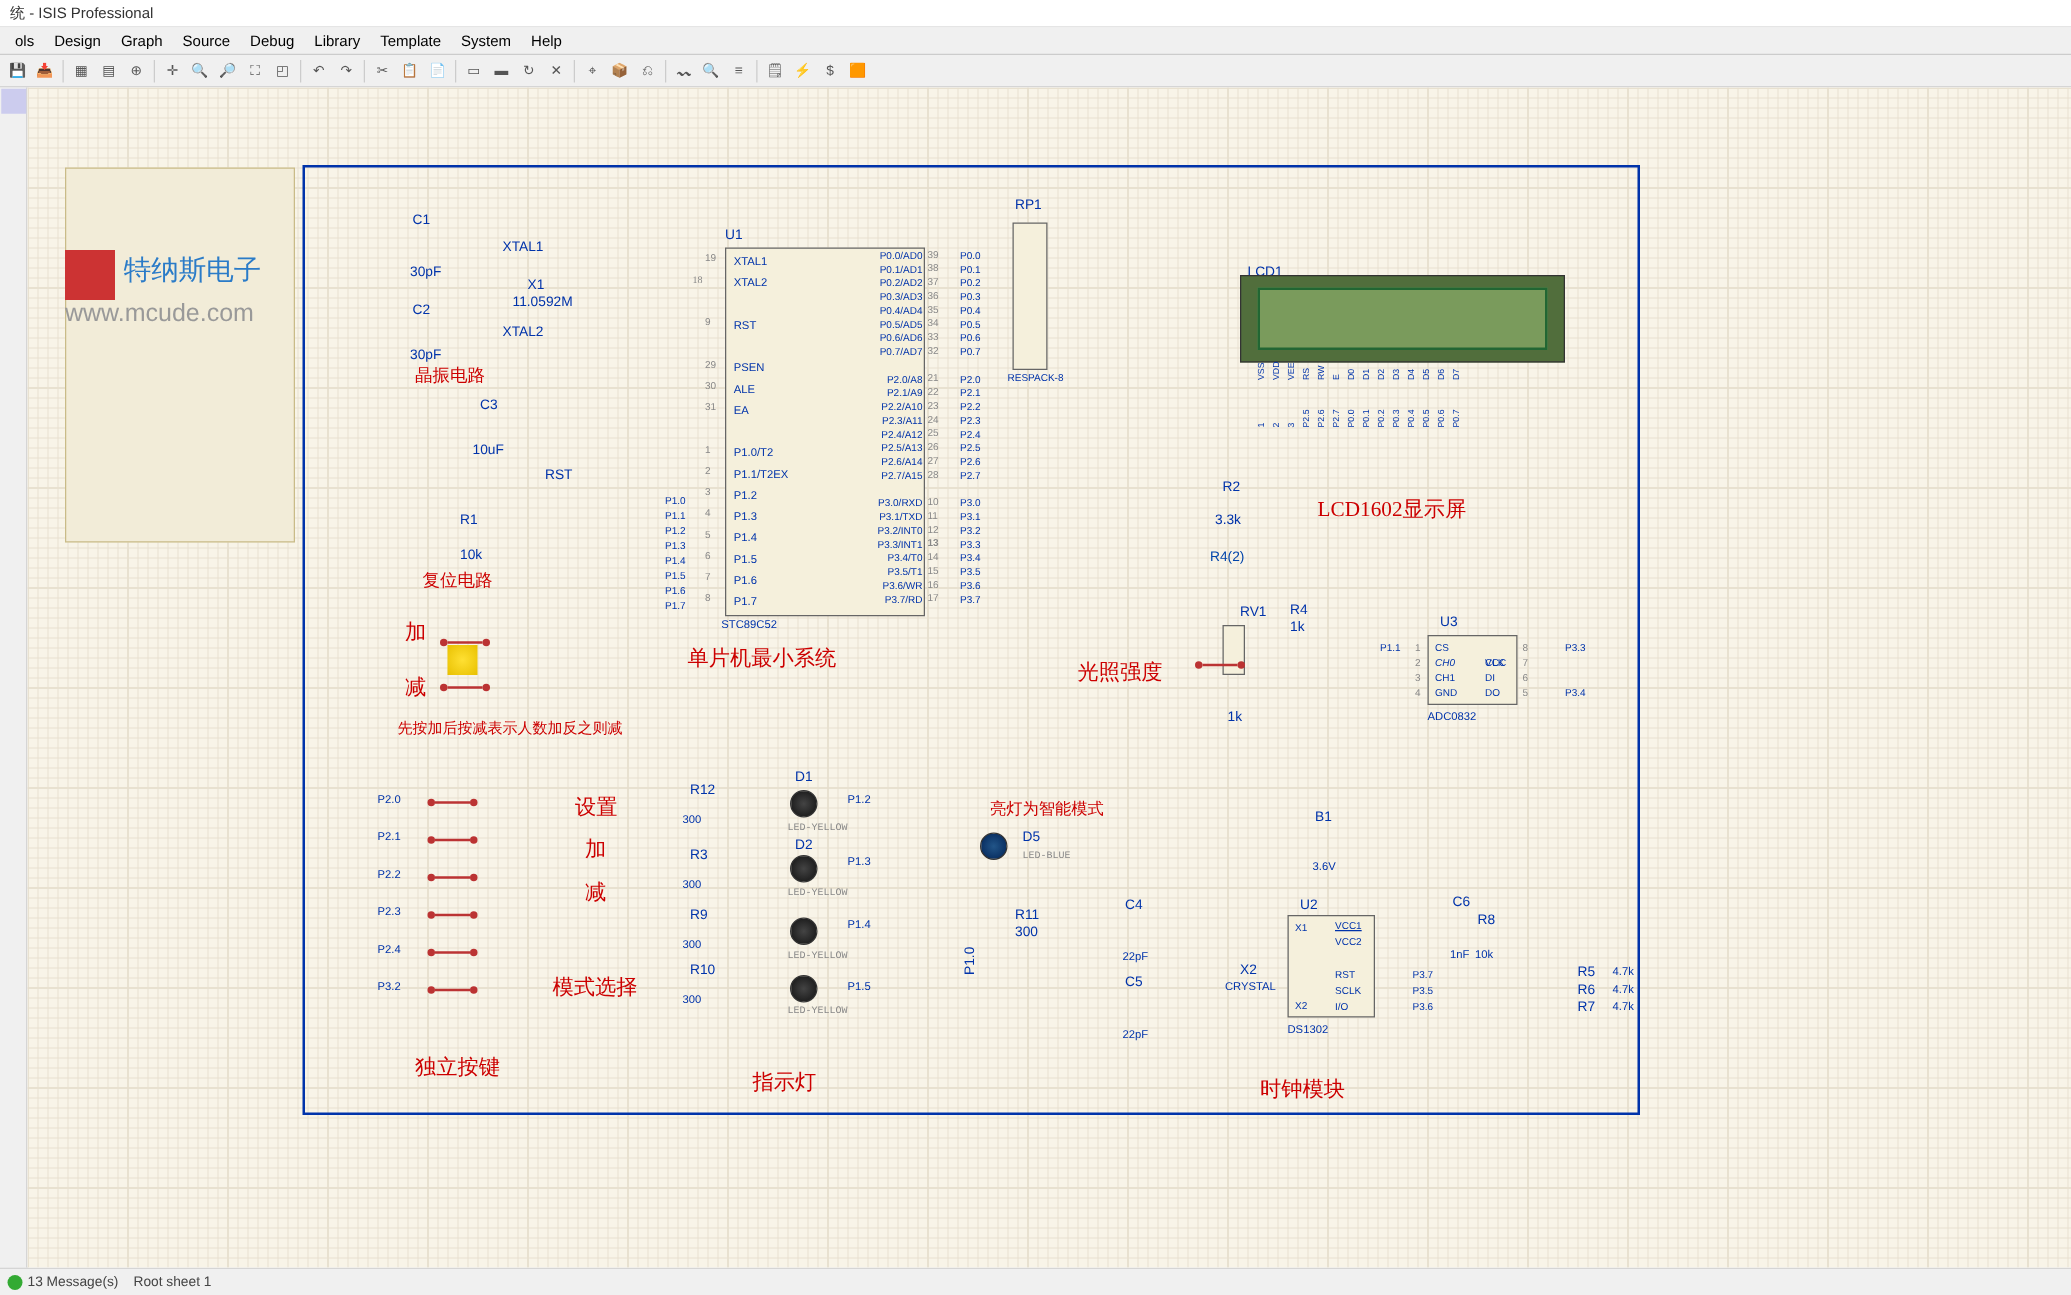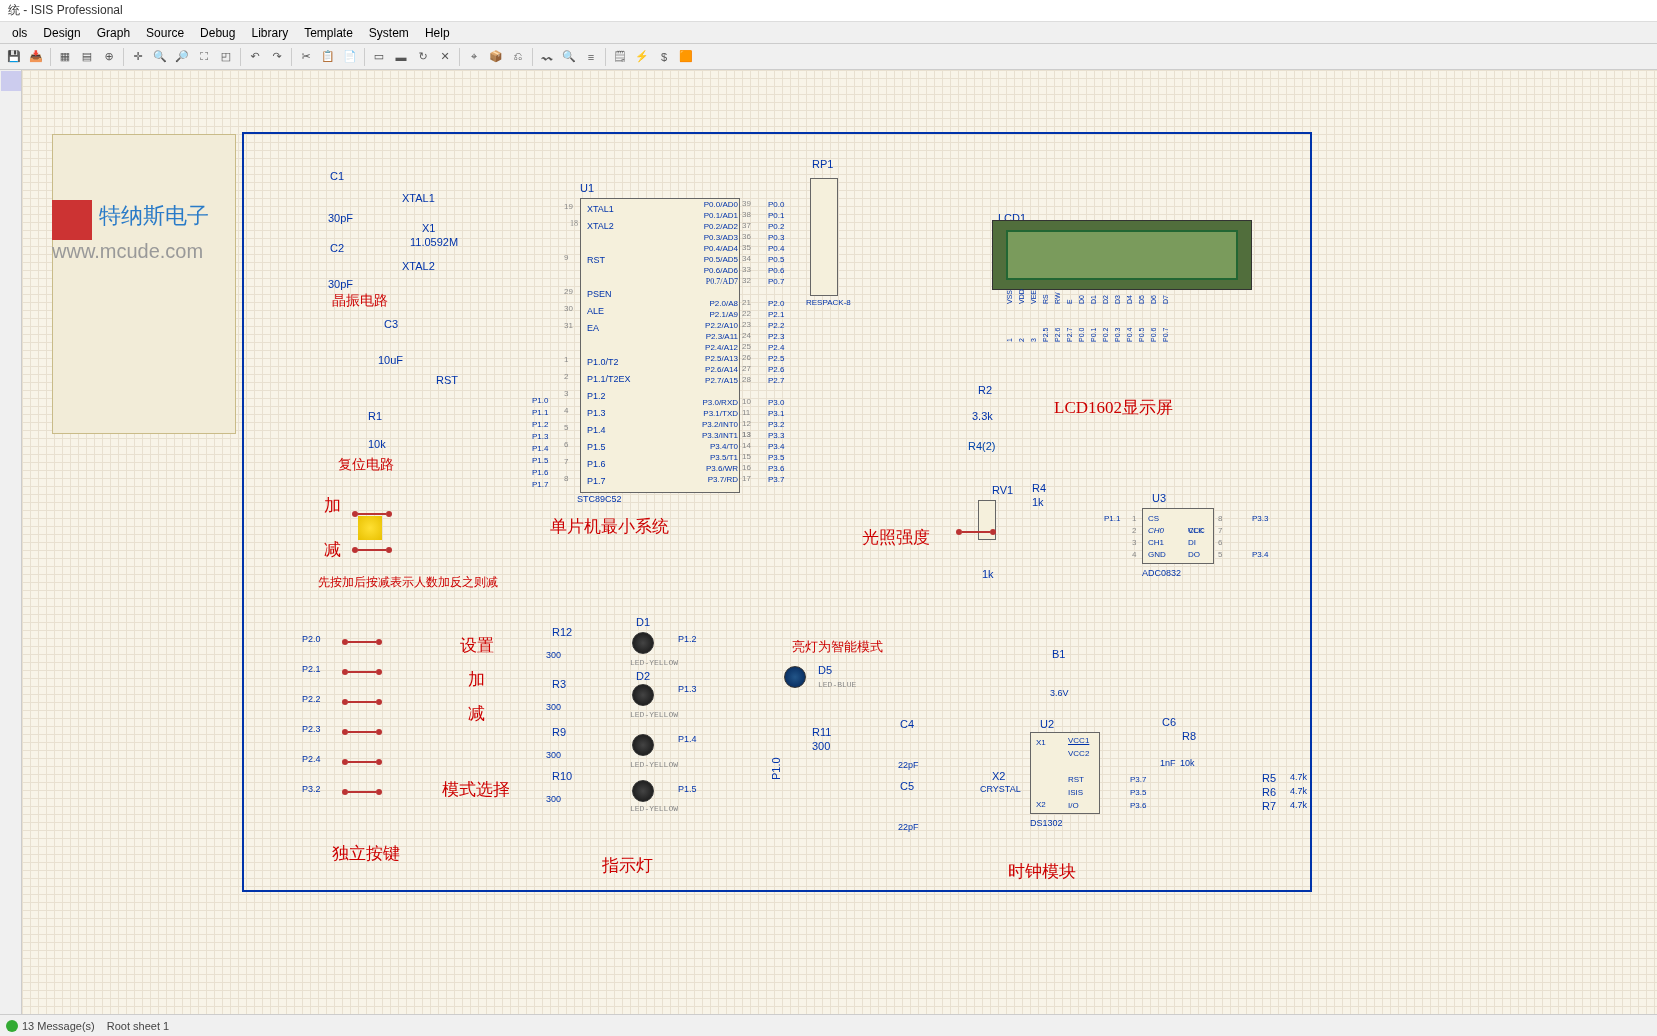--- a/index.html
+++ b/index.html
@@ -160,21 +160,21 @@
         </div>
       <div class="note-red" style="left:296px; top:504px; font-size:12px;">先按加后按减表示人数加反之则减</div>
 
       <div class="comp-label" style="left:558px; top:112px;">U1</div>
       <div class="ic-box" style="left:558px; top:128px; width:160px; height:295px;"></div>
       <div class="comp-label" style="left:555px; top:424px; font-size:9px;">STC89C52</div>
       <div id="u1-left-pins">
           <div class="comp-label" style="left:565px; top:134px; font-size:9px;">XTAL1</div>
           <div class="pin-num" style="left:542px; top:132px;">19</div>
           <div class="comp-label" style="left:565px; top:151px; font-size:9px;">XTAL2</div>
-          <div class="pin-num" style="left:548px; top:149px;font-family:Liberation Serif, serif;">18</div>
+          <div class="pin-num" style="left:532px; top:149px;font-family:Liberation Serif, serif;">18</div>
           <div class="comp-label" style="left:565px; top:185px; font-size:9px;">RST</div>
           <div class="pin-num" style="left:542px; top:183px;">9</div>
           <div class="comp-label" style="left:565px; top:219px; font-size:9px;">PSEN</div>
           <div class="pin-num" style="left:542px; top:217px;">29</div>
           <div class="comp-label" style="left:565px; top:236px; font-size:9px;">ALE</div>
           <div class="pin-num" style="left:542px; top:234px;">30</div>
           <div class="comp-label" style="left:565px; top:253px; font-size:9px;">EA</div>
           <div class="pin-num" style="left:542px; top:251px;">31</div>
           <div class="comp-label" style="left:565px; top:287px; font-size:9px;">P1.0/T2</div>
           <div class="pin-num" style="left:542px; top:285px;">1</div>
@@ -216,21 +216,21 @@
           <div class="comp-label" style="left:746px; top:163px; font-size:8px;">P0.3</div>
           <div class="comp-label" style="left:664px; top:174px; font-size:8px; text-align:right; width:52px;">P0.4/AD4</div>
           <div class="pin-num" style="left:720px; top:173px;">35</div>
           <div class="comp-label" style="left:746px; top:174px; font-size:8px;">P0.4</div>
           <div class="comp-label" style="left:664px; top:185px; font-size:8px; text-align:right; width:52px;">P0.5/AD5</div>
           <div class="pin-num" style="left:720px; top:184px;">34</div>
           <div class="comp-label" style="left:746px; top:185px; font-size:8px;">P0.5</div>
           <div class="comp-label" style="left:664px; top:196px; font-size:8px; text-align:right; width:52px;">P0.6/AD6</div>
           <div class="pin-num" style="left:720px; top:195px;">33</div>
           <div class="comp-label" style="left:746px; top:196px; font-size:8px;">P0.6</div>
-          <div class="comp-label" style="left:664px; top:207px; font-size:8px; text-align:right; width:52px;font-family:Liberation Serif, serif;">P0.7/AD7</div>
+          <div class="comp-label" style="left:664px; top:207px; font-size:8px; text-align:right; width:52px;">P0.7/AD7</div>
           <div class="pin-num" style="left:720px; top:206px;">32</div>
           <div class="comp-label" style="left:746px; top:207px; font-size:8px;">P0.7</div>
           <div class="comp-label" style="left:664px; top:229px; font-size:8px; text-align:right; width:52px;">P2.0/A8</div>
           <div class="pin-num" style="left:720px; top:228px;">21</div>
           <div class="comp-label" style="left:746px; top:229px; font-size:8px;">P2.0</div>
           <div class="comp-label" style="left:664px; top:240px; font-size:8px; text-align:right; width:52px;">P2.1/A9</div>
           <div class="pin-num" style="left:720px; top:239px;">22</div>
           <div class="comp-label" style="left:746px; top:240px; font-size:8px;">P2.1</div>
           <div class="comp-label" style="left:664px; top:251px; font-size:8px; text-align:right; width:52px;">P2.2/A10</div>
           <div class="pin-num" style="left:720px; top:250px;">23</div>
@@ -440,21 +440,21 @@
       <div class="comp-label" style="left:1018px; top:648px;">U2</div>
       <div class="ic-box" style="left:1008px; top:662px; width:70px; height:82px;"></div>
       <div class="comp-label" style="left:1008px; top:748px; font-size:9px;">DS1302</div>
       <div id="u2-pins">
           <div class="comp-label" style="left:1014px; top:668px; font-size:8px;">X1</div>
           <div class="comp-label" style="left:1014px; top:730px; font-size:8px;">X2</div>
           <div class="comp-label" style="left:1046px; top:666px; font-size:8px;text-decoration:underline;">VCC1</div>
           <div class="comp-label" style="left:1046px; top:679px; font-size:8px;">VCC2</div>
           <div class="comp-label" style="left:1046px; top:705px; font-size:8px;">RST</div>
           <div class="comp-label" style="left:1108px; top:705px; font-size:8px;">P3.7</div>
-          <div class="comp-label" style="left:1046px; top:718px; font-size:8px;">ISIS</div>
+          <div class="comp-label" style="left:1046px; top:718px; font-size:8px;">SCLK</div>
           <div class="comp-label" style="left:1108px; top:718px; font-size:8px;">P3.5</div>
           <div class="comp-label" style="left:1046px; top:731px; font-size:8px;">I/O</div>
           <div class="comp-label" style="left:1108px; top:731px; font-size:8px;">P3.6</div>
         </div>
 
       <div class="comp-label" style="left:1240px; top:702px;">R5</div>
       <div class="comp-label" style="left:1268px; top:702px; font-size:9px;">4.7k</div>
       <div class="comp-label" style="left:1240px; top:716px;">R6</div>
       <div class="comp-label" style="left:1268px; top:716px; font-size:9px;">4.7k</div>
       <div class="comp-label" style="left:1240px; top:730px;">R7</div>

